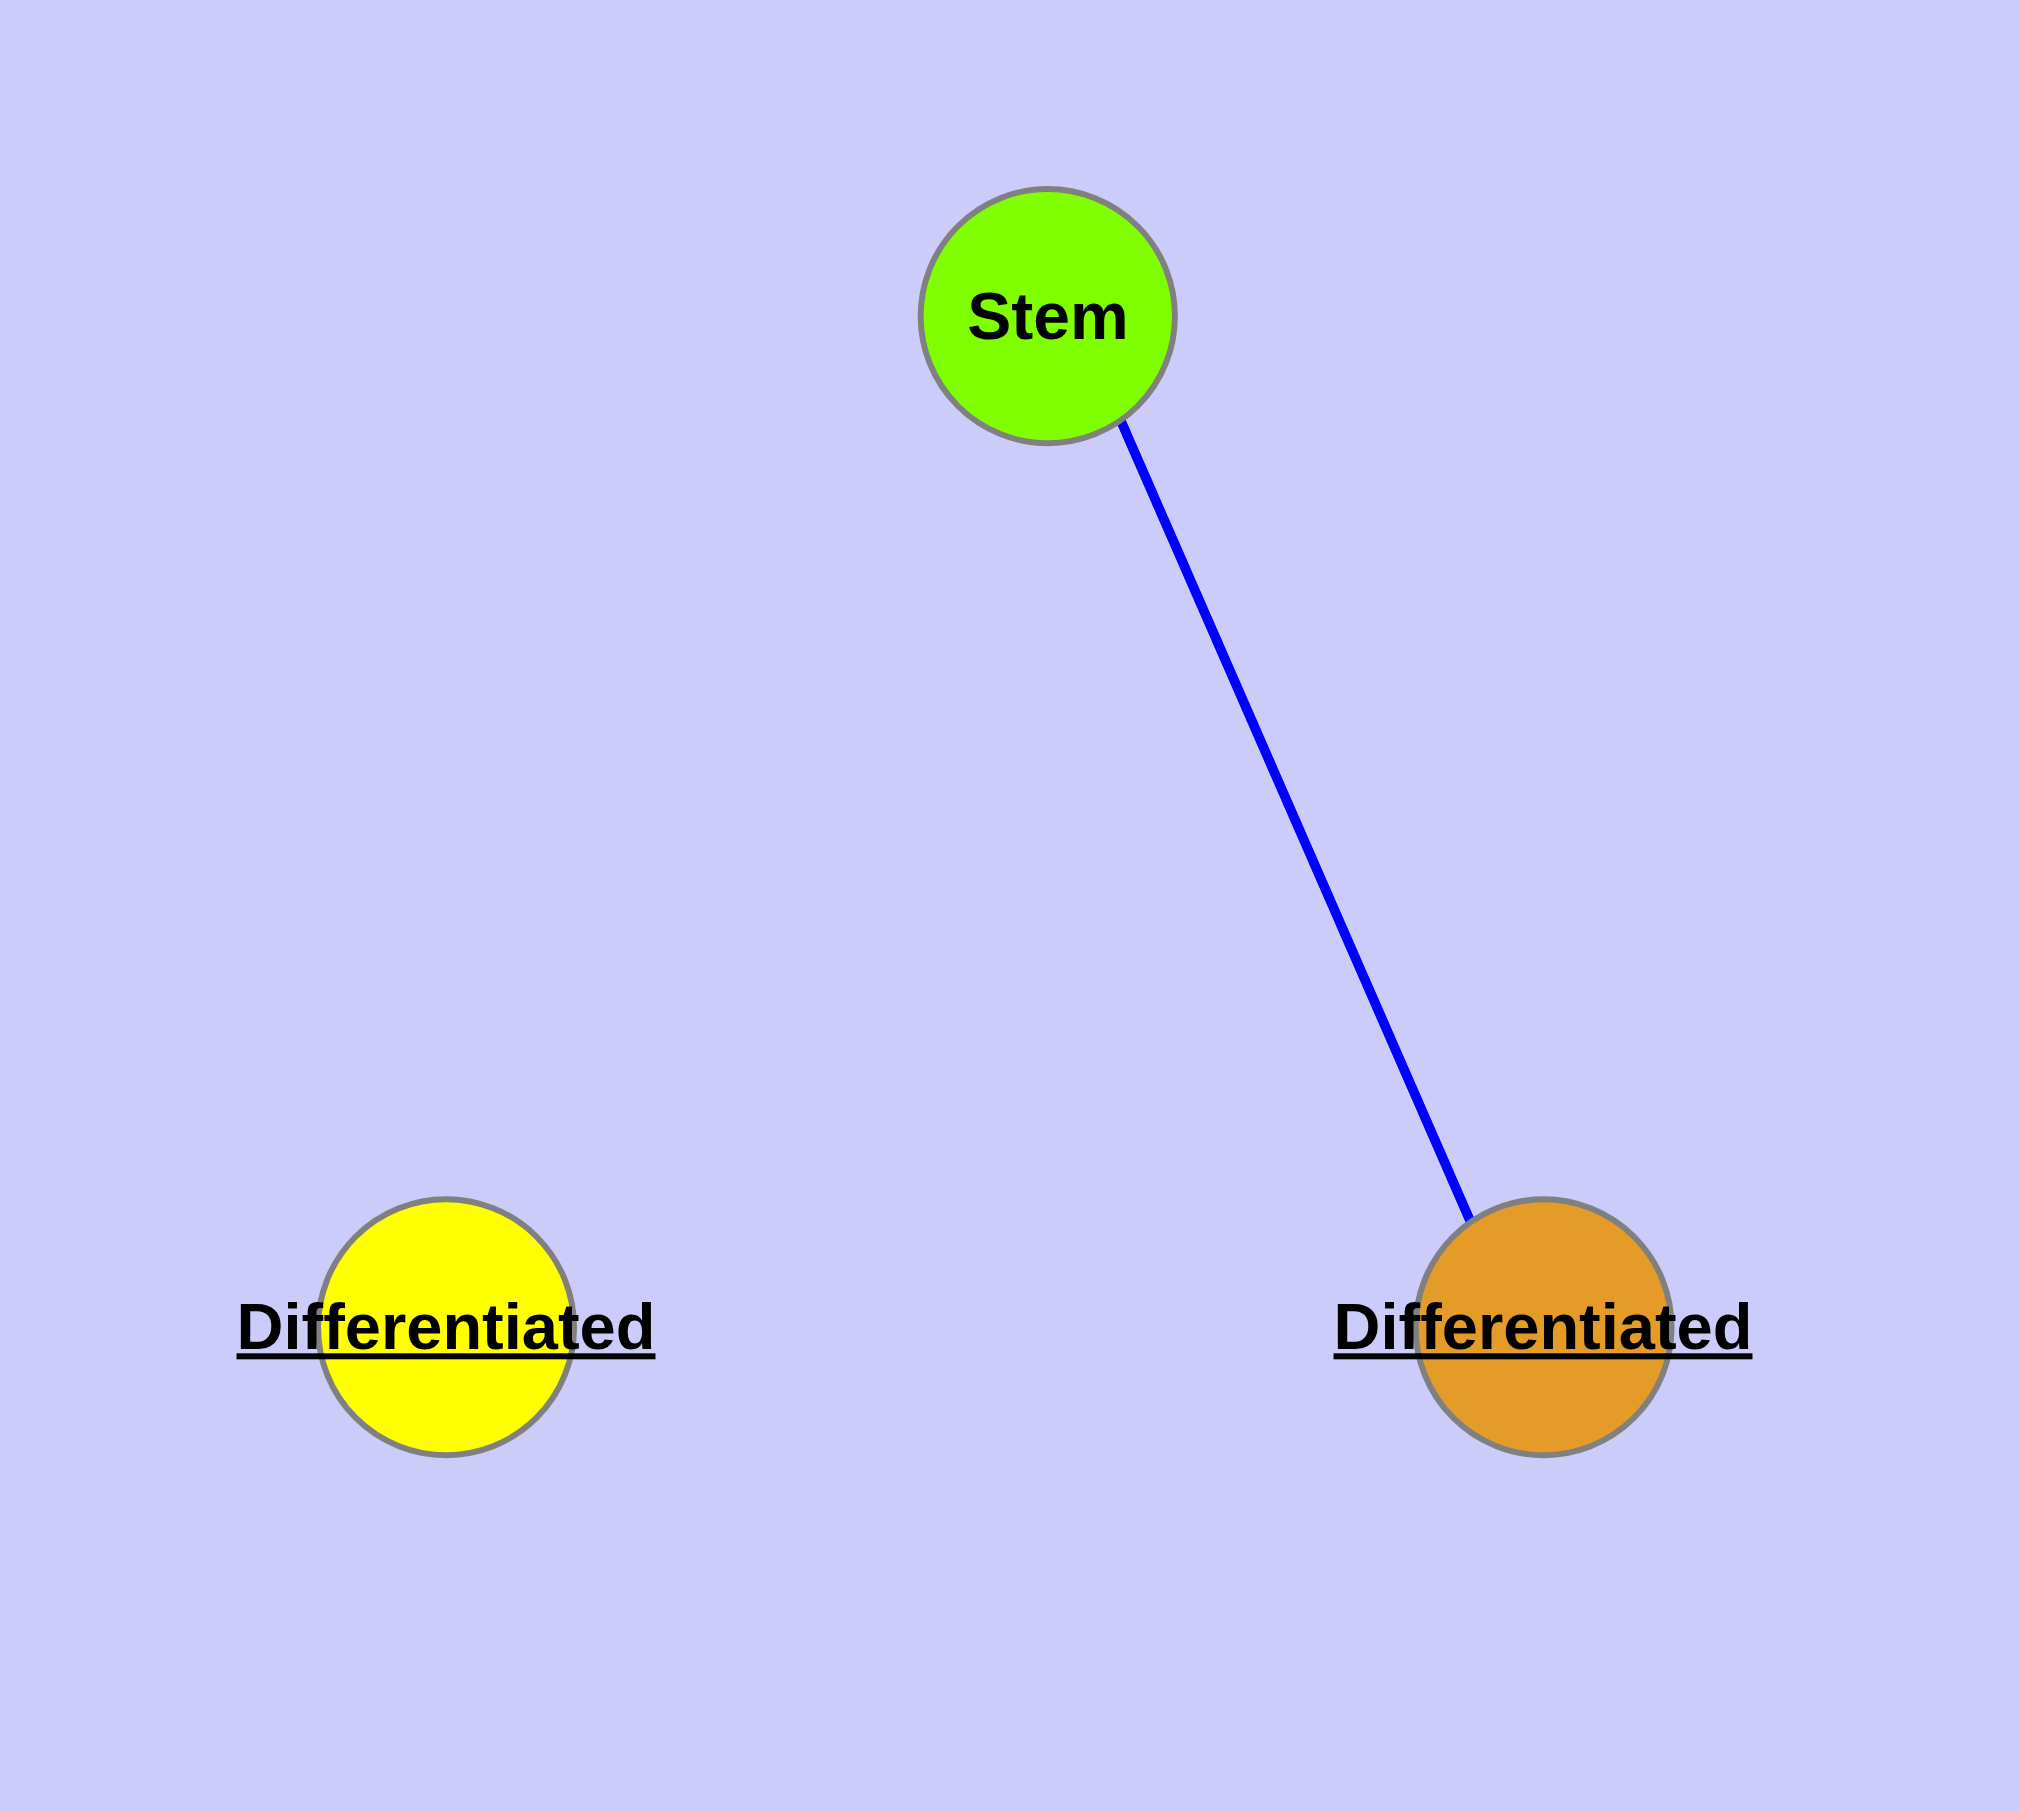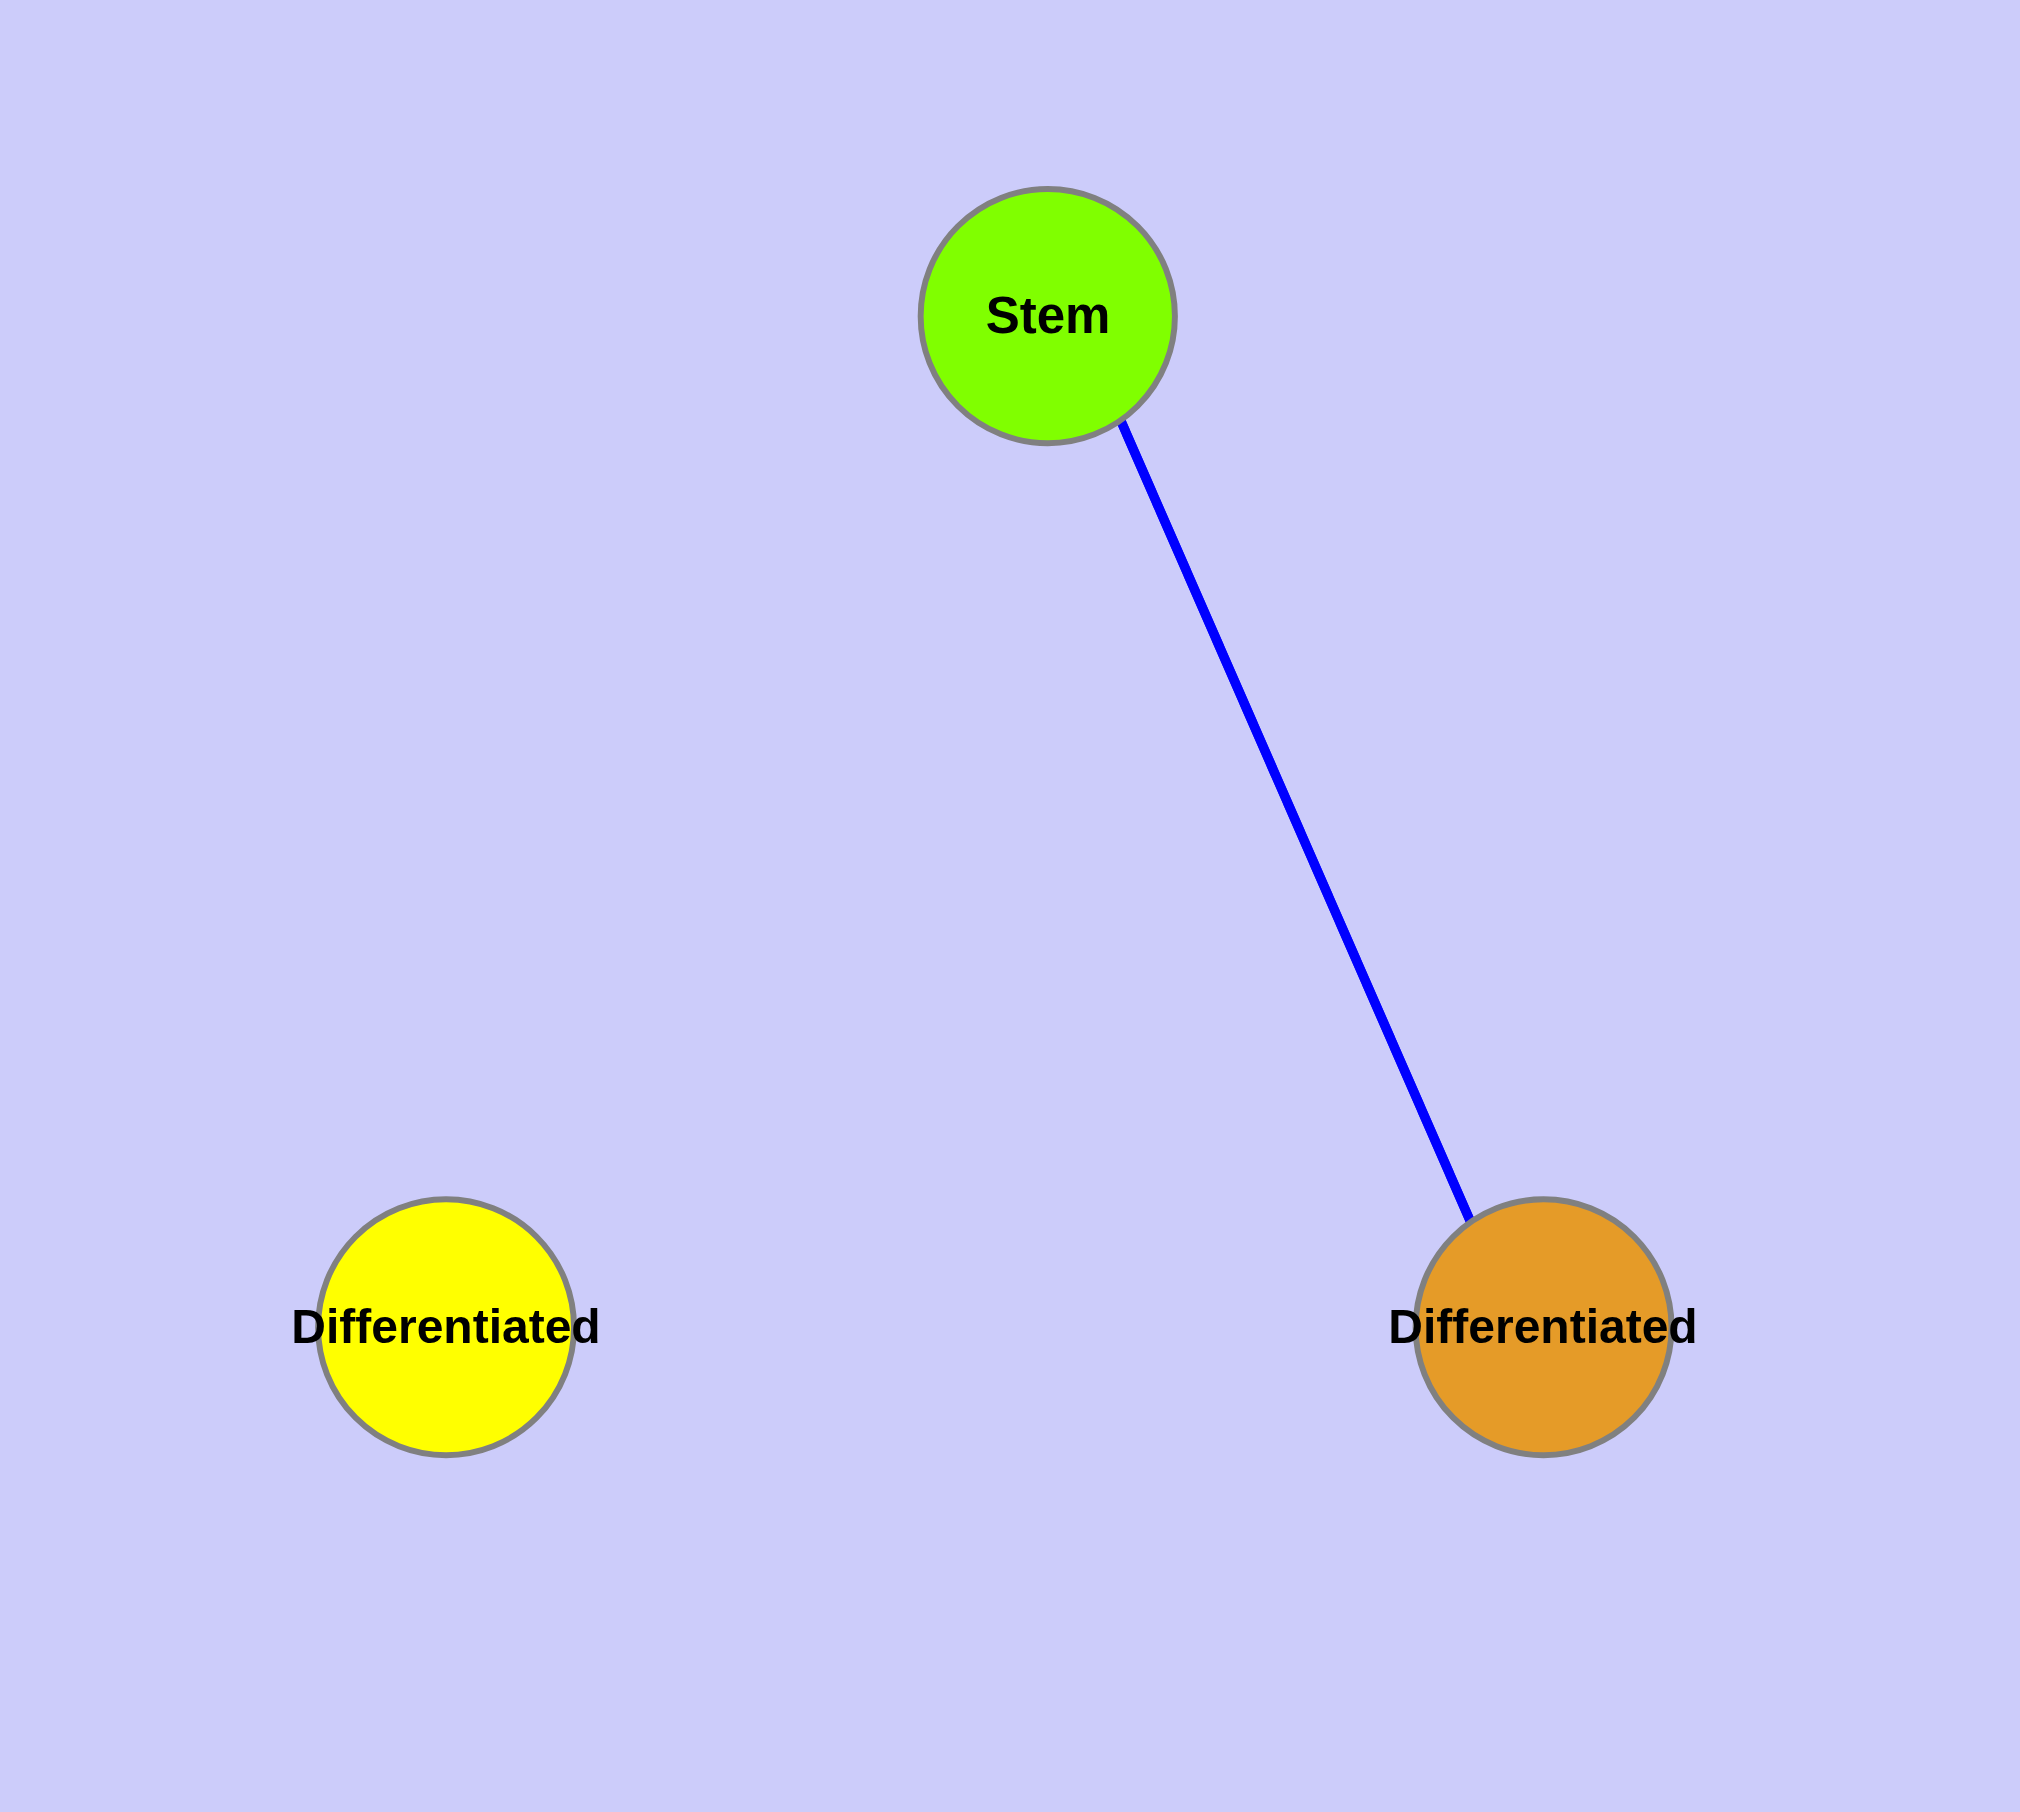--- a/index.html
+++ b/index.html
@@ -34,24 +34,25 @@
     color: #000000;
     font-weight: bold;
     font-family: "Liberation Sans", sans-serif;
     text-align: center;
     white-space: nowrap;
     line-height: 1.16;
     transform: translate(-50%, -50%);
     pointer-events: none;
   }
   .node-label.stem {
-    font-size: 51px;
+    font-size: 66px;
   }
   .node-label.leaf {
-    font-size: 48px;
+    font-size: 65px;
+    text-decoration: underline;
   }
 </style>
 </head>
 <body>
 
 <div id="canvas" style="width: 2021px; height: 1812px;">
 
   <div id="bg-rect" style="width: 2021px; height: 1812px; background: rgb(204, 204, 250);"></div>
 
   <svg id="graph-svg" viewBox="0 0 2384 2138" style="width: 2021px; height: 1812px;">

